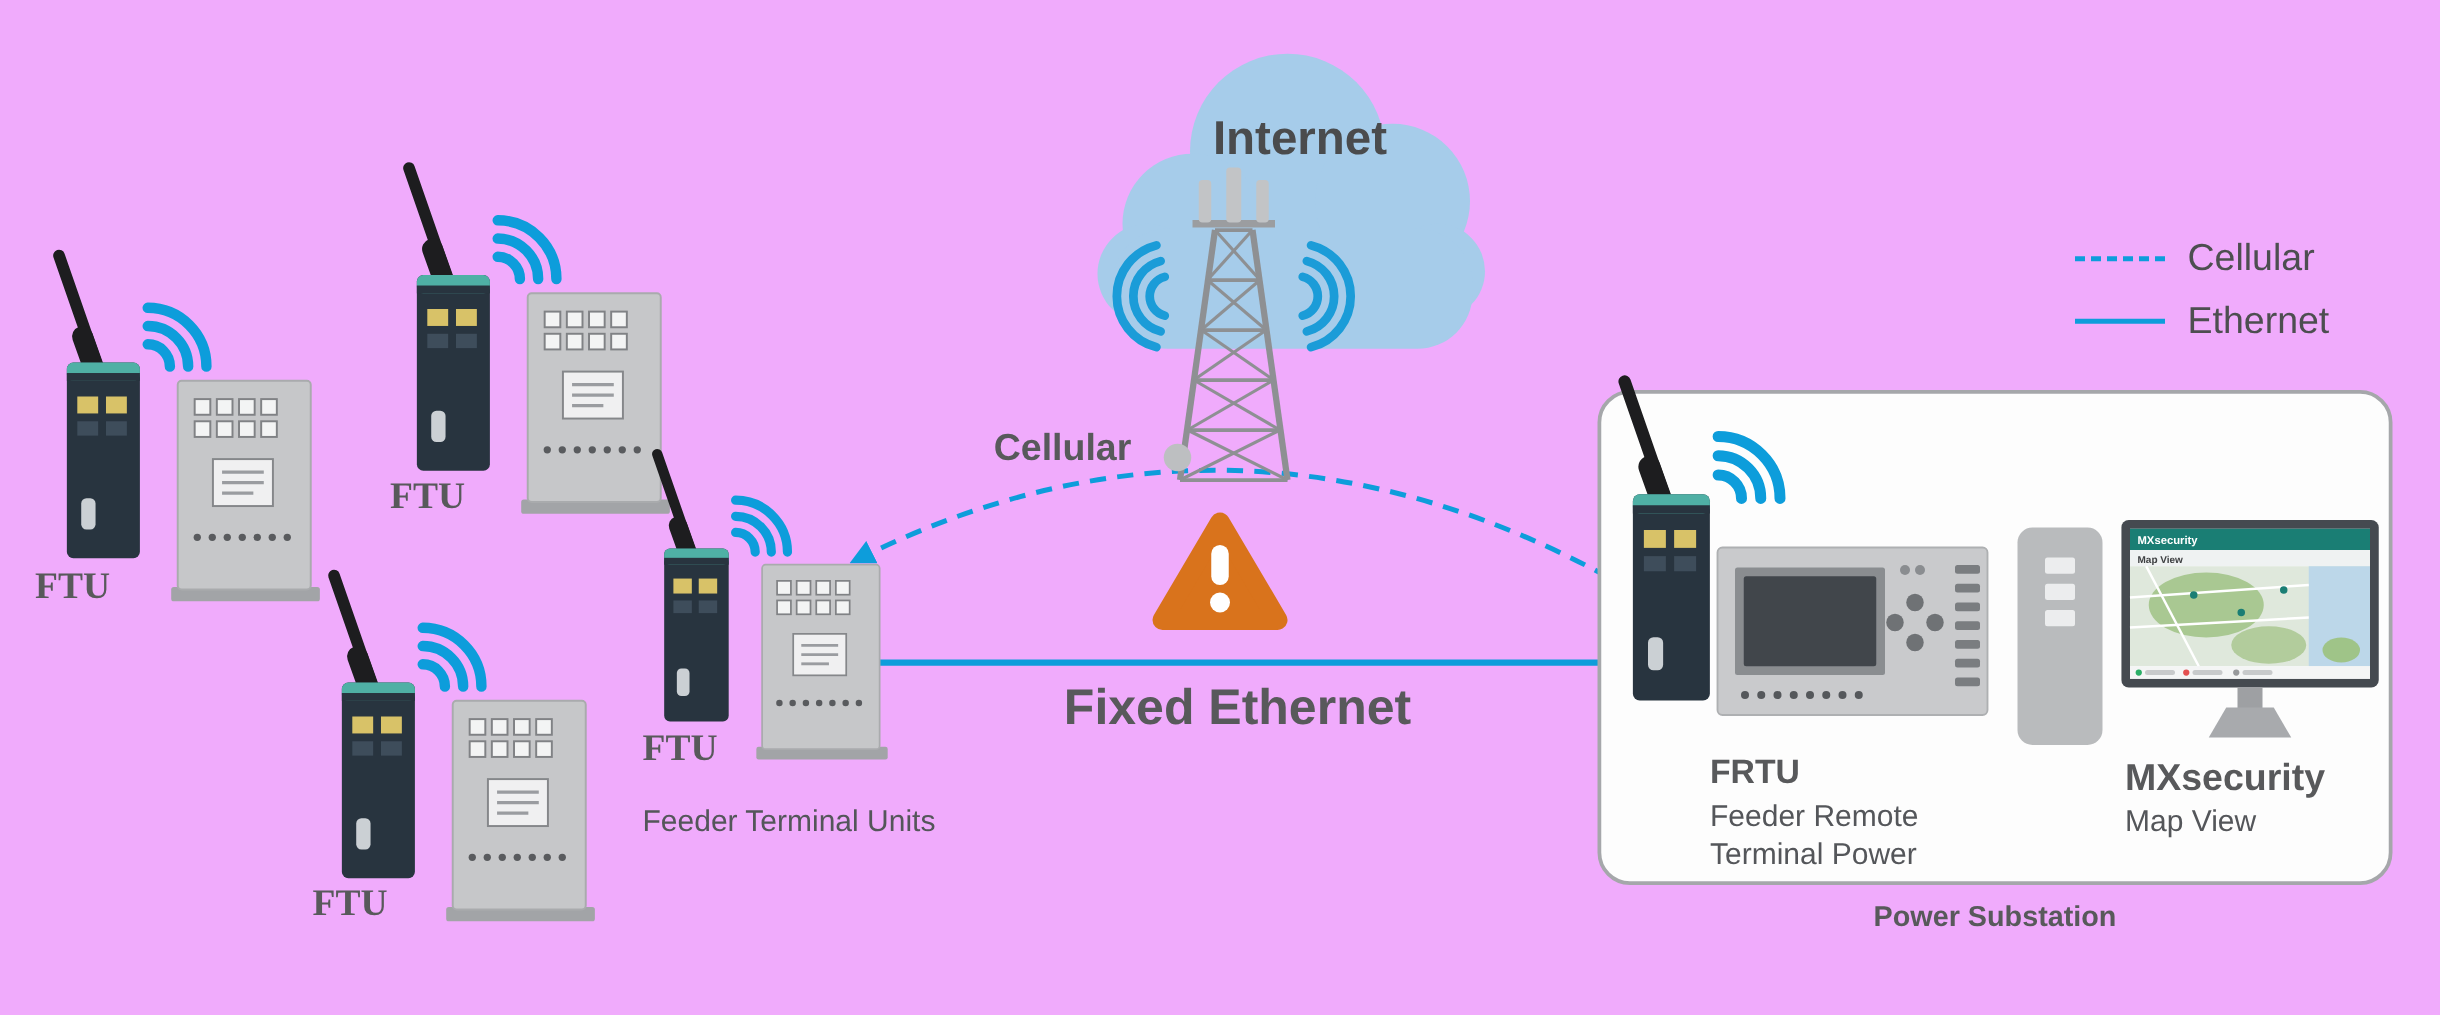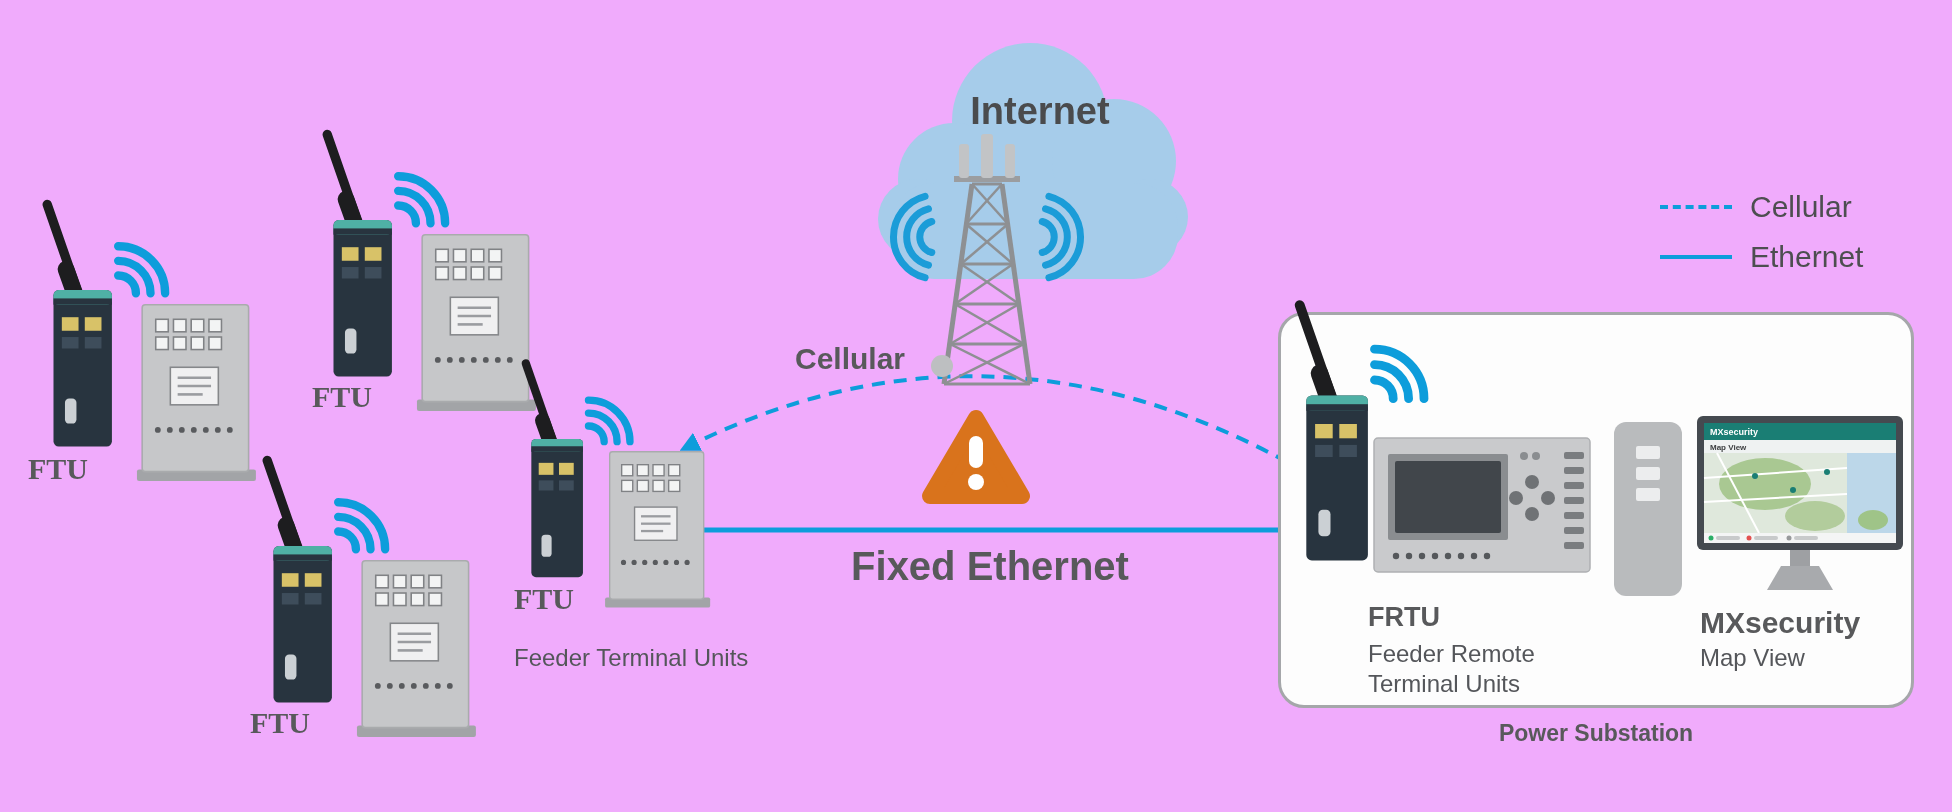--- a/index.html
+++ b/index.html
@@ -292,19 +292,19 @@
         <rect x="57" y="120" width="24" height="4" rx="2" fill="#C8CACB"></rect>
       <circle cx="92" cy="122" r="2.5" fill="#97999B"></circle>
         <rect x="97" y="120" width="24" height="4" rx="2" fill="#C8CACB"></rect>
     </g>
     <rect x="93" y="134" width="20" height="18" fill="#9EA0A3"></rect>
     <path d="M70 174 L136 174 L122 150 L84 150 Z" fill="#A8AAAD"></path>
   </svg>
 
   <div class="abs frtu-label lbl-bold">FRTU</div>
   <div class="abs frtu-desc1 lbl">Feeder Remote</div>
-  <div class="abs frtu-desc2 lbl">Terminal Units</div>
+  <div class="abs frtu-desc2 lbl">Terminal Power</div>
   <div class="abs mx-label lbl-bold">MXsecurity</div>
   <div class="abs mx-desc lbl">Map View</div>
 
   <div class="abs substation-label lbl-bold">Power Substation</div>
 
 </div>
 
 </body></html>

